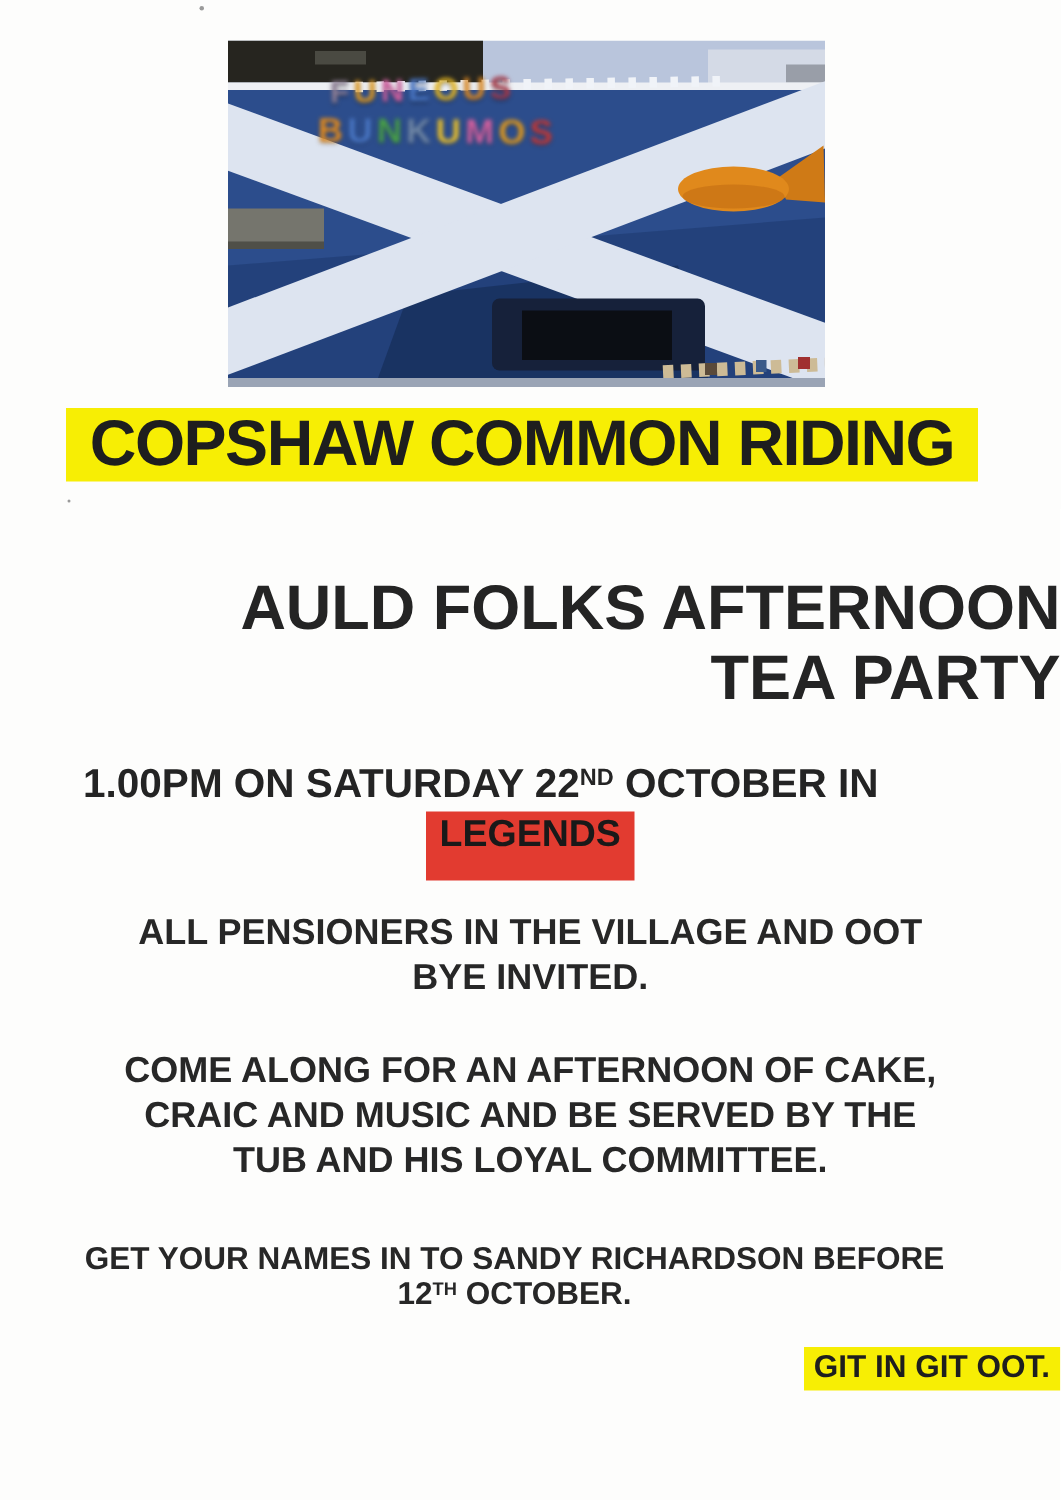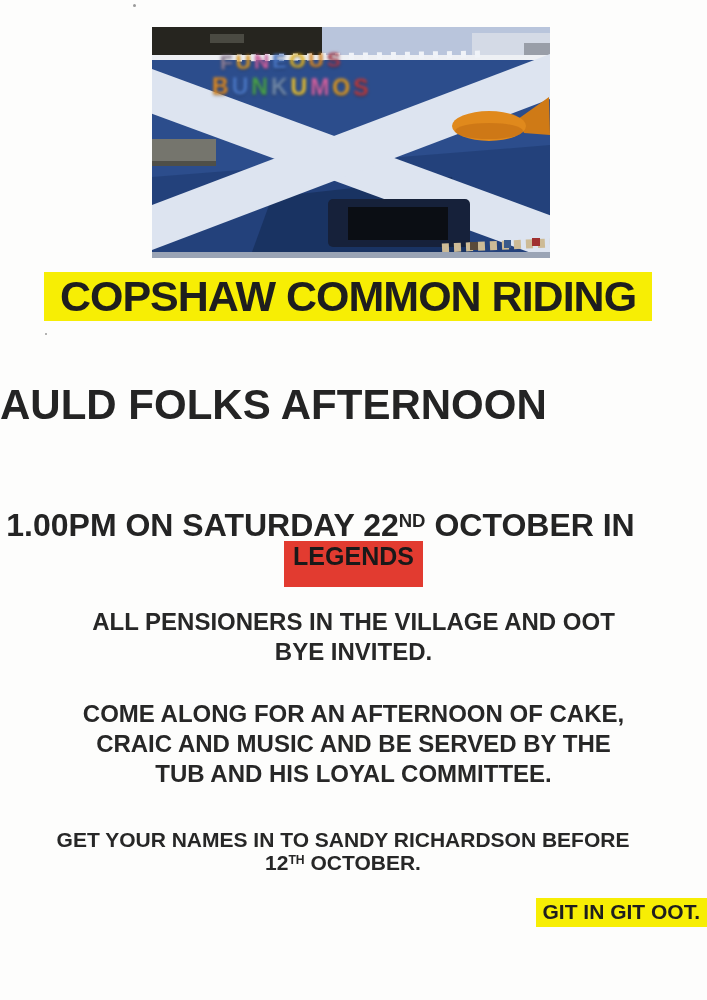--- a/index.html
+++ b/index.html
@@ -37,25 +37,25 @@
 
   
   .band-title{
     position:absolute;left:44px;top:272px;width:608px;height:49px;
     background:var(--yellow);
     display:flex;align-items:center;justify-content:center;
     font-size:43px;letter-spacing:-1px;color:#1e1e1e;white-space:nowrap;
   }
   .heading{
     position:absolute;left:0;top:381px;width:707px;
-    text-align:left;font-size:42px;line-height:47px;color:#242424;
+    text-align:right;font-size:42px;line-height:47px;color:#242424;
   }
   .date-line{
     position:absolute;left:0;top:507px;width:641px;
-    text-align:center;font-size:32px;color:#242424;white-space:nowrap;
+    text-align:center;font-size:27px;color:#242424;white-space:nowrap;
   }
   .ord{font-size:0.58em;position:relative;top:-0.5em;letter-spacing:0;}
   .venue-wrap{position:absolute;left:0;top:541px;width:707px;text-align:center;}
   .venue-chip{
     display:inline-block;background:var(--red);
     padding:1px 9px 16px 9px;font-size:25px;color:#191919;
   }
   .invite{
     position:absolute;left:0;top:607px;width:707px;
     text-align:center;font-size:24px;line-height:30px;
@@ -125,20 +125,21 @@
     <div class="magnet-row magnet-row-1"><span style="color: rgb(143, 127, 150);">F</span><span style="color: rgb(224, 154, 32);">U</span><span style="color: rgb(208, 96, 160);">N</span><span style="color: rgb(74, 120, 200);">E</span><span style="color: rgb(232, 184, 32);">O</span><span style="color: rgb(224, 138, 32);">U</span><span style="color: rgb(168, 56, 72);">S</span></div>
     <div class="magnet-row magnet-row-2"><span style="color: rgb(224, 138, 32);">B</span><span style="color: rgb(74, 120, 200);">U</span><span style="color: rgb(72, 160, 72);">N</span><span style="color: rgb(112, 136, 168);">K</span><span style="color: rgb(232, 192, 48);">U</span><span style="color: rgb(208, 96, 160);">M</span><span style="color: rgb(224, 154, 32);">O</span><span style="color: rgb(192, 56, 56);">S</span></div>
   </div>
 
   <div class="band-title">
     <span>COPSHAW COMMON RIDING</span>
   </div>
 
   <div class="heading">
     <div>AULD FOLKS AFTERNOON</div>
+    <div>TEA PARTY</div>
   </div>
 
   <div class="date-line"><span>1.00PM ON SATURDAY 22</span><span class="ord">ND</span><span> OCTOBER IN</span></div>
 
   <div class="venue-wrap">
     <span class="venue-chip">LEGENDS</span>
   </div>
 
   <div class="invite">
     <div>ALL PENSIONERS IN THE VILLAGE AND OOT</div>

